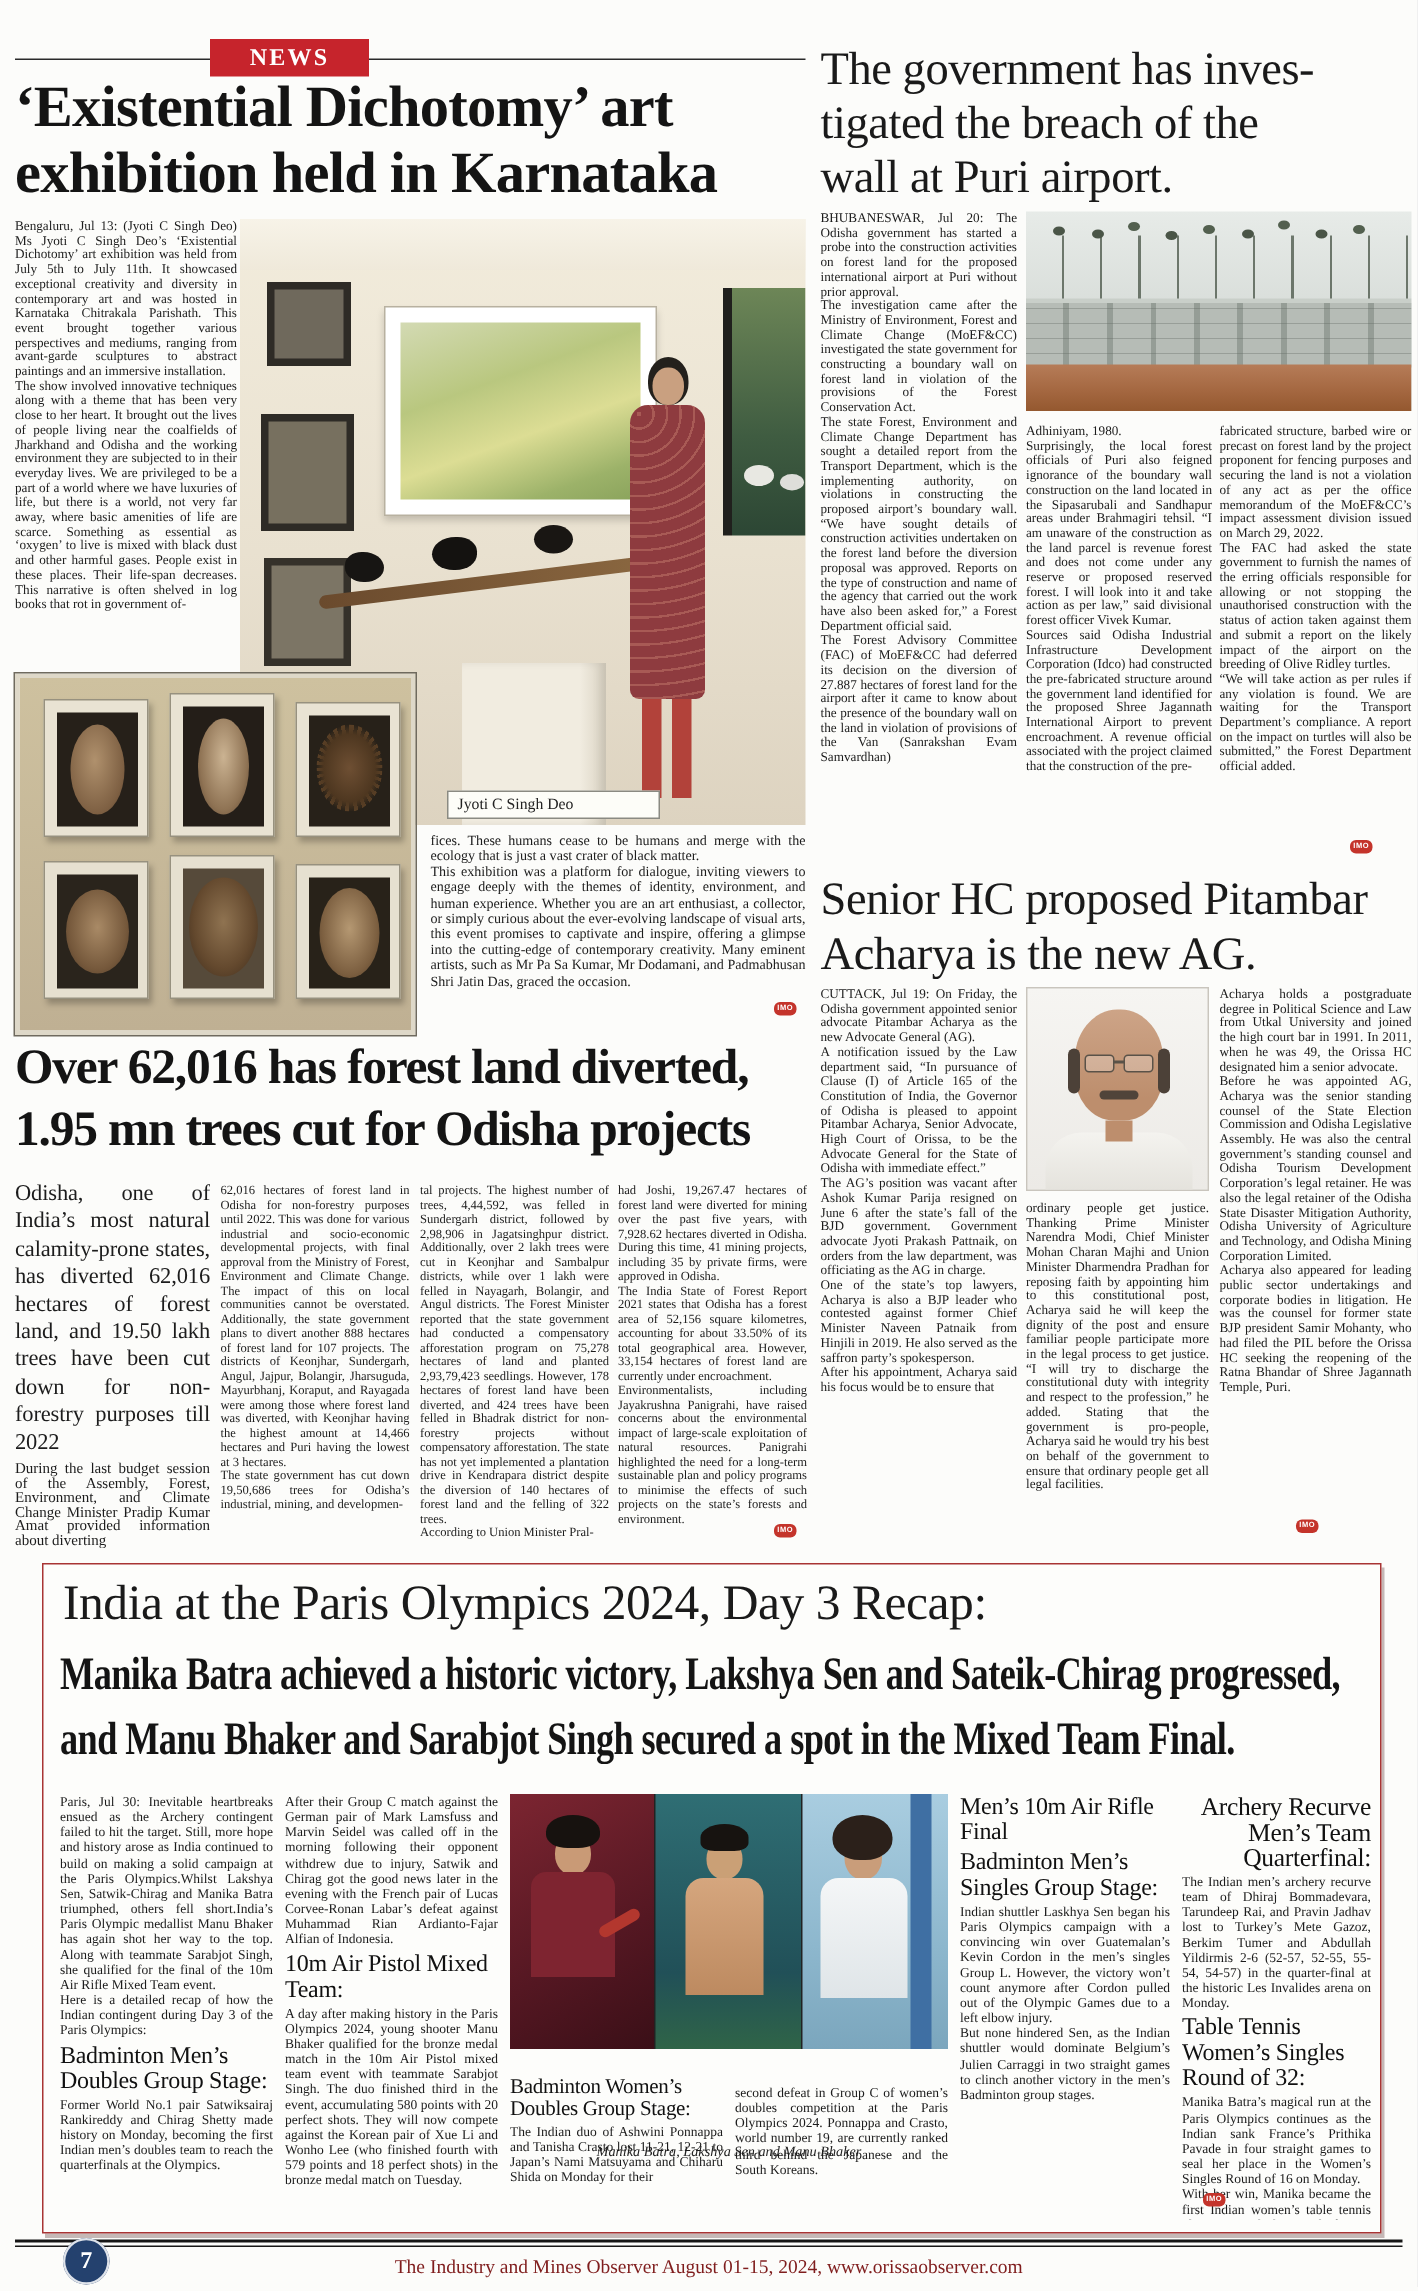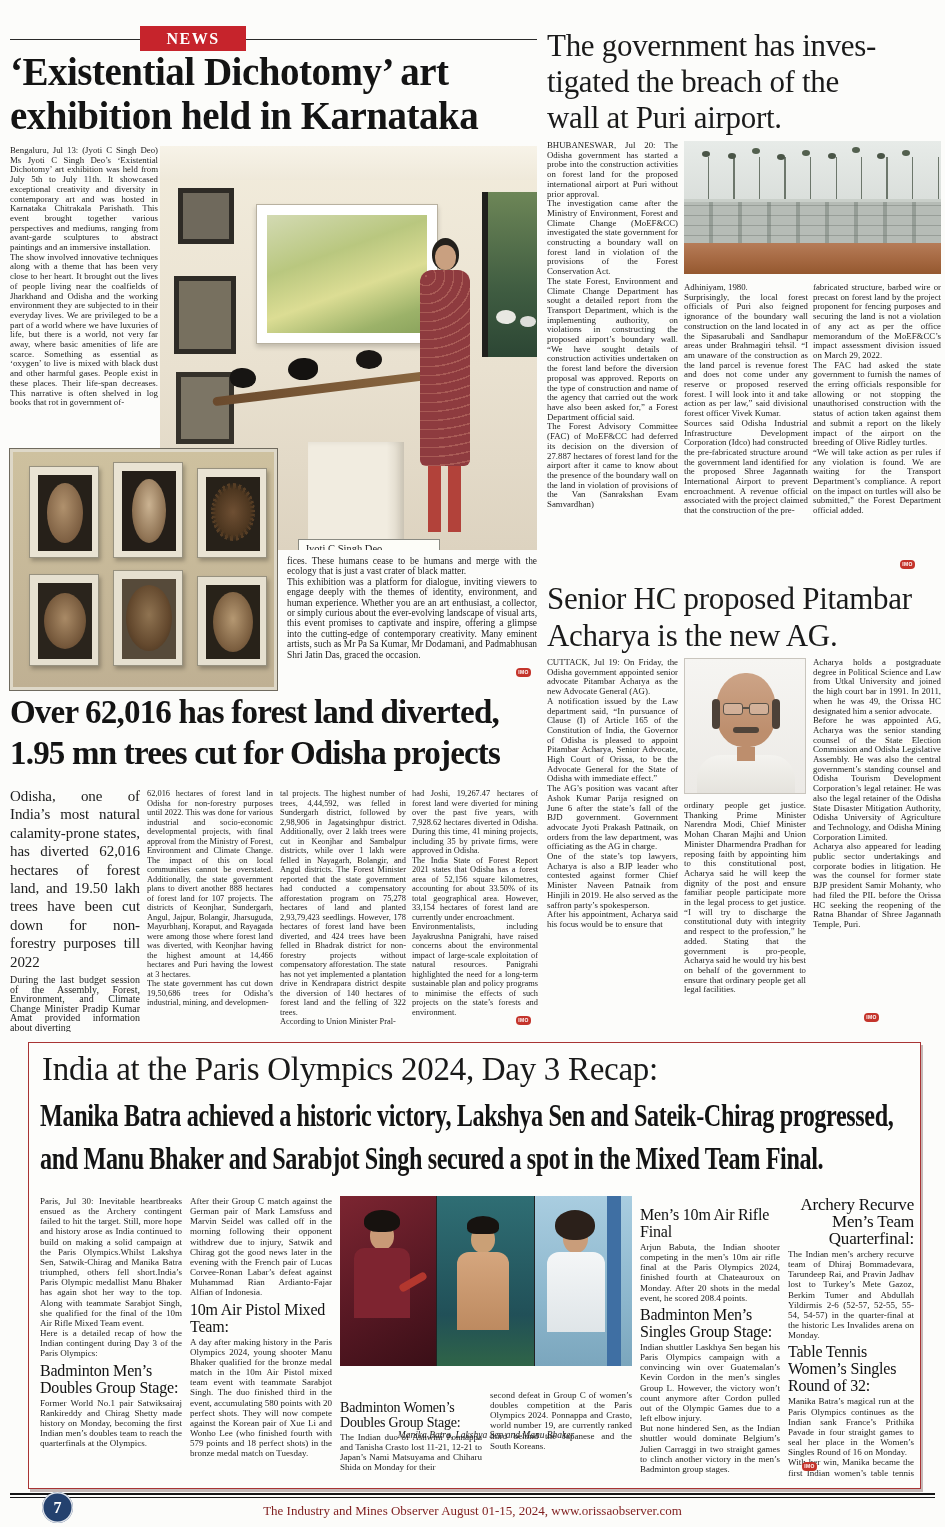--- a/index.html
+++ b/index.html
@@ -17,21 +17,21 @@
   .news-rule { border-top:1.6px solid #2a2a2a; }
   .news-box { background:#c6242c; color:#fff; font-weight:bold; font-size:16px; letter-spacing:1.5px;
               text-align:center; line-height:25px; }
   .subhead { font-size:14.6px; line-height:15.6px; font-weight:normal; color:#111;
              margin:3px 0 2px; letter-spacing:-0.2px; }
   .endmark { width:15px; height:9px; background:#c4342b; border-radius:4px; color:#fff;
              font-size:5px; line-height:9px; text-align:center; font-weight:bold;
              font-family:"Liberation Sans", sans-serif; letter-spacing:.4px; }
   .photo { overflow:hidden; }
   .caption-strip { background:#fdfdf8; border:1px solid #8a8a82; font-size:10.5px; line-height:17px;
-                   padding-left:6px; color:#222;margin-top:12px; }
+                   padding-left:6px; color:#222; }
   .oly-box { border:1.6px solid #a83434; box-shadow:2px 3px 0 rgba(70,25,25,.30); }
   .oly-caption { font-style:italic; font-size:9.5px; text-align:center; color:#222; }
   .condensed { transform:scaleX(.78); transform-origin:0 50%; width:128%; }
   .footer-rule { border-top:2.5px solid #161616; border-bottom:1px solid #161616; height:5px; }
   .page-circle { width:31px; height:31px; border-radius:50%; background:#24416e; color:#fff;
                  font-size:16px; font-weight:bold; text-align:center; line-height:31px;
                  box-shadow:0 0 0 1.5px #dfe3ea inset; }
   .footer-text { font-size:13px; text-align:center; color:#7f1d1d; }
 </style>
 </head>
@@ -212,30 +212,29 @@
     <div class="abs" style="left:195px; top:0; width:97px; height:170px; background:linear-gradient(180deg,#a9cde0 0%,#8db7cd 60%,#7ba6bd 100%);">
       <div class="abs" style="left:72px; top:0; width:14px; height:170px; background:#3f6fa3;"></div>
       <div class="abs" style="left:28px; top:28px; width:25px; height:29px; background:#c99d7a; border-radius:48%;"></div>
       <div class="abs" style="left:20px; top:14px; width:40px; height:30px; background:#2b201a; border-radius:50% 50% 45% 45%;"></div>
       <div class="abs" style="left:12px; top:56px; width:58px; height:80px; background:linear-gradient(180deg,#f4f6f7,#dfe5e8); border-radius:12px 12px 0 0;"></div>
     </div>
   </div>
   <div class="abs oly-caption" style="left:340px; top:1430px; width:292px;">Manika Batra, Lakshya Sen and Manu Bhaker</div>
 
   <div class="abs" style="left:340px; top:1384px; width:142px; height:96px; overflow:hidden;">
-    <div class="subhead" style="font-size:14px; line-height:15px; margin-top:16px;">Badminton Women’s Doubles Group Stage:</div>
+    <div class="subhead" style="font-size:14px; line-height:15px; margin-top:0;">Badminton Women’s Doubles Group Stage:</div>
     <div class="jt toly">The Indian duo of Ashwini Ponnappa and Tanisha Crasto lost 11-21, 12-21 to Japan’s Nami Matsuyama and Chiharu Shida on Monday for their</div>
   </div>
   <div class="abs" style="left:490px; top:1390px; width:142px; height:90px; overflow:hidden;">
     <div class="jt toly">second defeat in Group C of women’s doubles competition at the Paris Olympics 2024. Ponnappa and Crasto, world number 19, are currently ranked third behind the Japanese and the South Koreans.</div>
   </div>
 
   <div class="abs" style="left:640px; top:1196px; width:140px; height:284px; overflow:hidden;">
-    <div class="subhead" style="font-size:16px; line-height:17px; margin-top:10px;">Men’s 10m Air Rifle Final</div>
-    <div class="jt toly">Arjun Babuta, the Indian shooter competing in the men’s 10m air rifle final at the Paris Olympics 2024, finished fourth at Chateauroux on Monday. After 20 shots in the medal event, he scored 208.4 points.</div>
+    <div class="subhead" style="font-size:16px; line-height:17px; margin-top:0;">Men’s 10m Air Rifle Final</div>
     <div class="subhead" style="font-size:16px; line-height:17px;">Badminton Men’s Singles Group Stage:</div>
     <div class="jt toly">Indian shuttler Laskhya Sen began his Paris Olympics campaign with a convincing win over Guatemalan’s Kevin Cordon in the men’s singles Group L. However, the victory won’t count anymore after Cordon pulled out of the Olympic Games due to a left elbow injury.
 But none hindered Sen, as the Indian shuttler would dominate Belgium’s Julien Carraggi in two straight games to clinch another victory in the men’s Badminton group stages.</div>
   </div>
   <div class="abs" style="left:788px; top:1196px; width:126px; height:284px; overflow:hidden;">
     <div class="subhead" style="font-size:17px; line-height:17px; margin-top:0;text-align:right;">Archery Recurve Men’s Team Quarterfinal:</div>
     <div class="jt toly">The Indian men’s archery recurve team of Dhiraj Bommadevara, Tarundeep Rai, and Pravin Jadhav lost to Turkey’s Mete Gazoz, Berkim Tumer and Abdullah Yildirmis 2-6 (52-57, 52-55, 55-54, 54-57) in the quarter-final at the historic Les Invalides arena on Monday.</div>
     <div class="subhead" style="font-size:16px; line-height:17px;">Table Tennis Women’s Singles Round of 32:</div>
     <div class="jt toly">Manika Batra’s magical run at the Paris Olympics continues as the Indian sank France’s Prithika Pavade in four straight games to seal her place in the Women’s Singles Round of 16 on Monday.
 With her win, Manika became the first Indian women’s table tennis player to reach the round of 16 in singles at the Olympics.</div>

